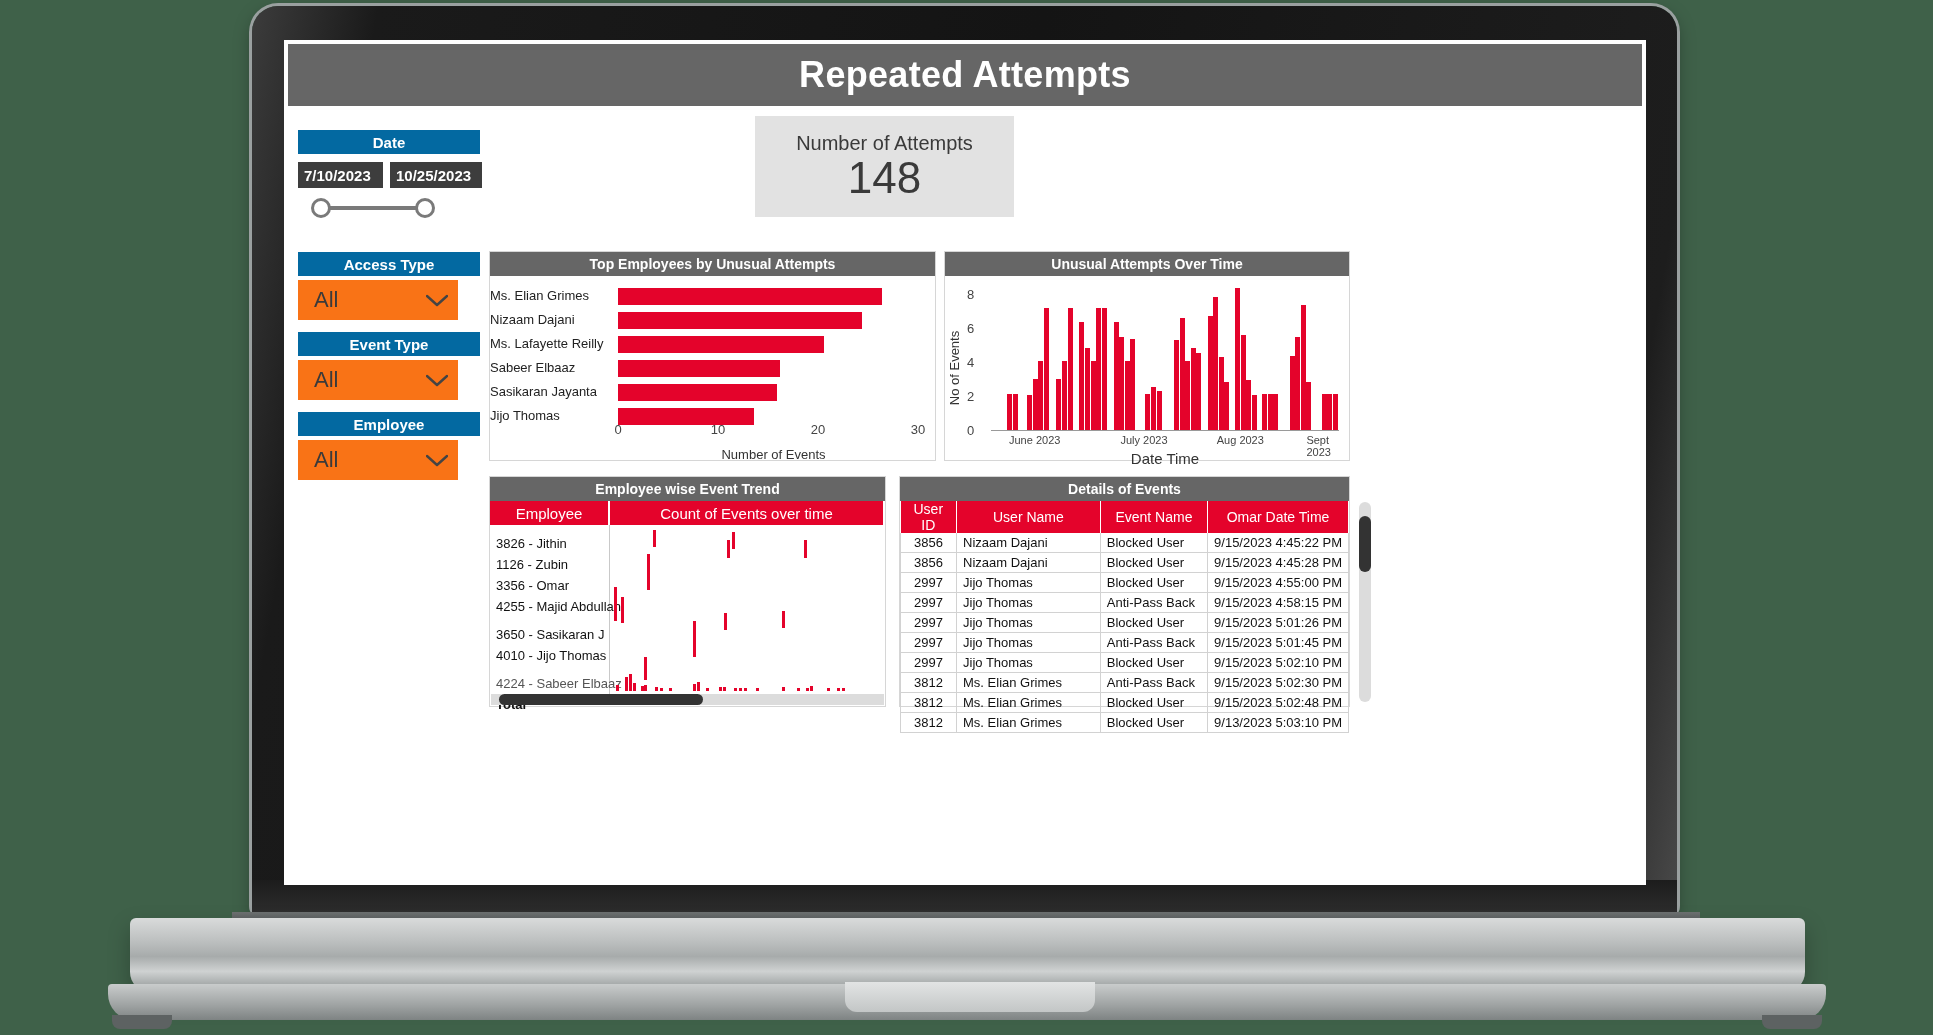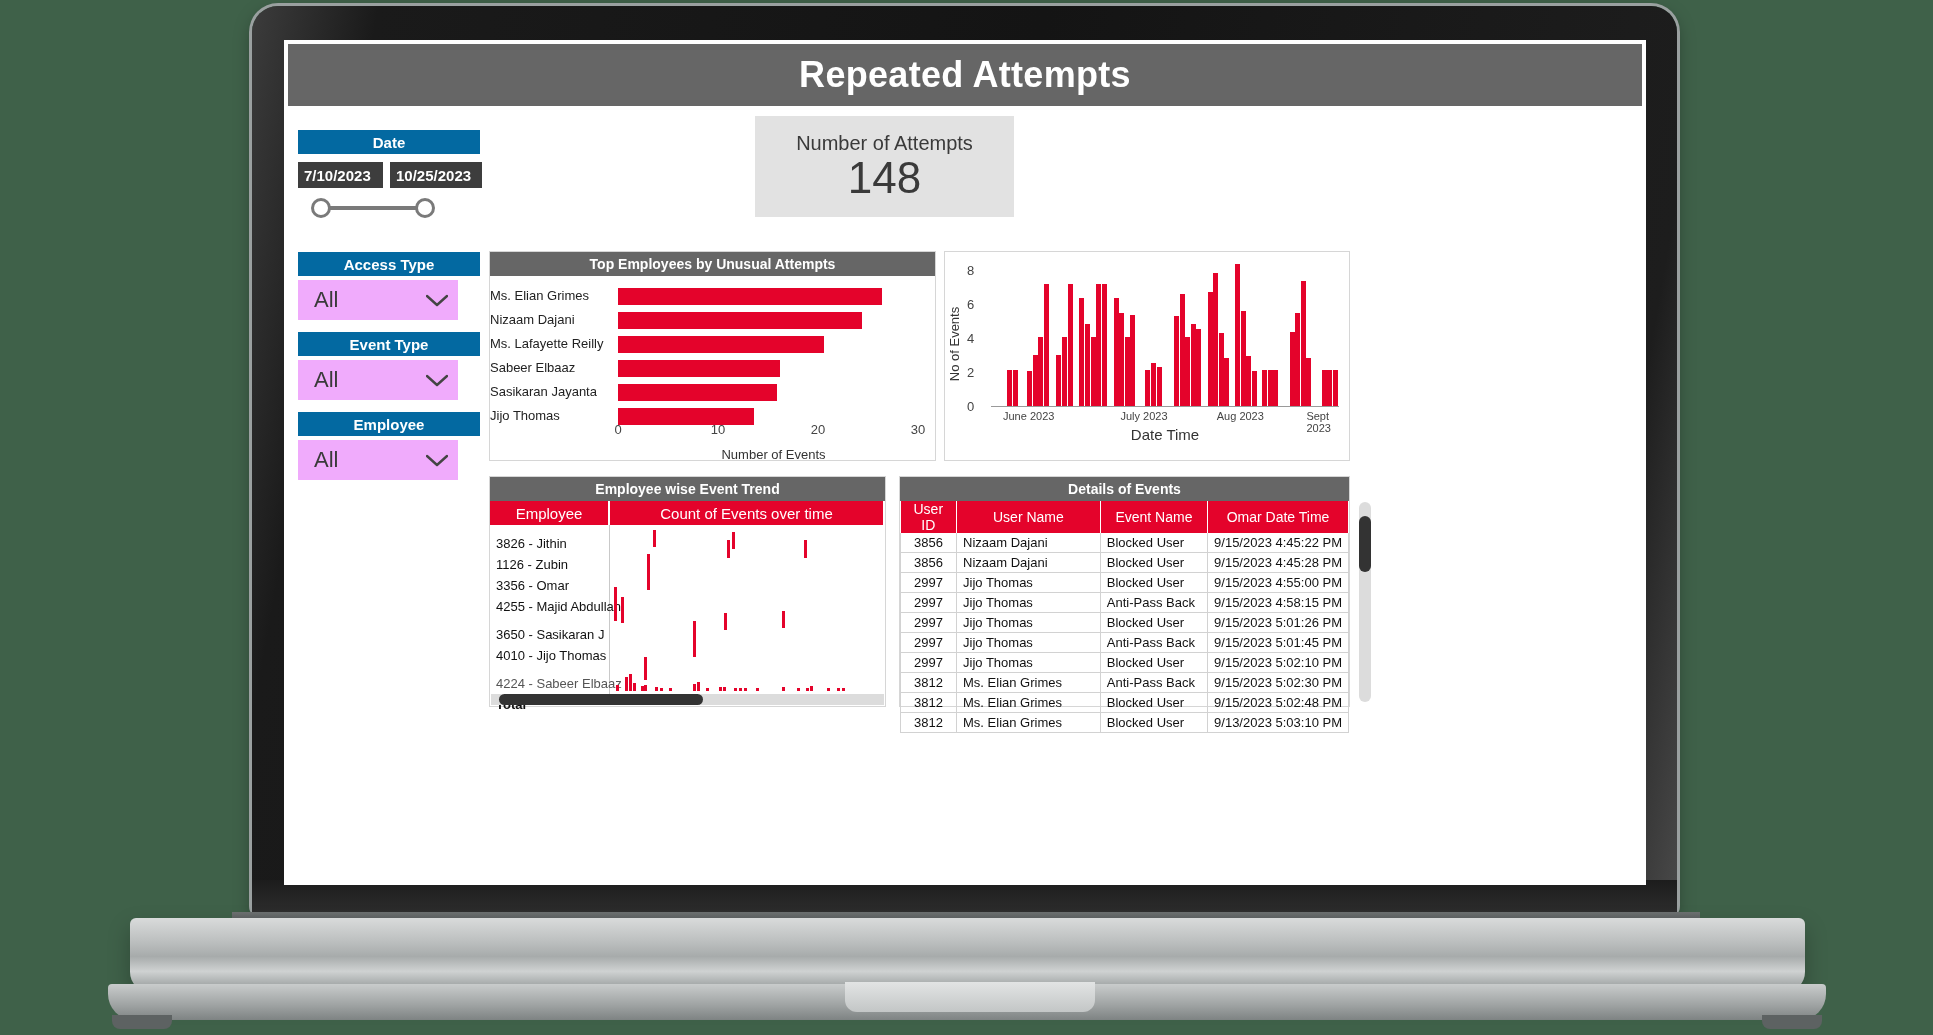--- a/index.html
+++ b/index.html
@@ -60,21 +60,21 @@
   }
 
   
   .slicer-head{
     position:absolute;background:#0369a1;color:#fff;
     font-size:15px;font-weight:bold;text-align:center;
     display:flex;align-items:center;justify-content:center;
     height:24px;width:182px;
   }
   .drop{
-    position:absolute;width:160px;height:40px;background:#f0abfc;
+    position:absolute;width:160px;height:40px;background:#f97316;
     display:flex;align-items:center;
     padding:0 10px 0 16px;box-sizing:border-box;
     color:#3a3a3a;font-size:22px;
   }
   .drop .val{flex:1;}
   .chev{width:22px;height:13px;}
 
   
   .date-box{
     position:absolute;height:26px;background:#3d3d3d;color:#fff;
@@ -290,20 +290,21 @@
             <span class="hbar-tick" style="left: 0px;">0</span>
             <span class="hbar-tick" style="left: 100px;">10</span>
             <span class="hbar-tick" style="left: 200px;">20</span>
             <span class="hbar-tick" style="left: 300px;">30</span>
           </div>
           <div class="axis-title">Number of Events</div>
         </div>
     </div>
 
     <div class="panel" style="left:661px;top:212px;width:404px;height:208px;">
+      <div class="panel-head">Unusual Attempts Over Time</div>
       <div class="ts-body" id="tsbody">
           <div class="ts-ylabel">No of Events</div>
           <div class="ts-ytick" style="top: 154px;">0</div>
           <div class="ts-ytick" style="top: 120.047px;">2</div>
           <div class="ts-ytick" style="top: 86.093px;">4</div>
           <div class="ts-ytick" style="top: 52.1395px;">6</div>
           <div class="ts-ytick" style="top: 18.186px;">8</div>
           <div class="ts-plot">
             <div class="ts-bar" style="left: 4.58333%; height: 35.6512px; background: rgb(228, 3, 43);"></div>
             <div class="ts-bar" style="left: 6.25%; height: 35.6512px; background: rgb(228, 3, 43);"></div>
@@ -344,21 +345,21 @@
             <div class="ts-bar" style="left: 81.1667%; height: 36.5px; background: rgb(228, 3, 43);"></div>
             <div class="ts-bar" style="left: 85.8333%; height: 73.8488px; background: rgb(228, 3, 43);"></div>
             <div class="ts-bar" style="left: 87.4167%; height: 92.5233px; background: rgb(228, 3, 43);"></div>
             <div class="ts-bar" style="left: 89%; height: 124.779px; background: rgb(228, 3, 43);"></div>
             <div class="ts-bar" style="left: 90.5833%; height: 47.5349px; background: rgb(228, 3, 43);"></div>
             <div class="ts-bar" style="left: 95%; height: 36.5px; background: rgb(228, 3, 43);"></div>
             <div class="ts-bar" style="left: 96.5833%; height: 36.5px; background: rgb(228, 3, 43);"></div>
             <div class="ts-bar" style="left: 98.1667%; height: 36.5px; background: rgb(228, 3, 43);"></div>
           </div>
           <div class="ts-baseline"></div>
-          <div class="ts-xtick" style="left: 58px;">June 2023</div>
+          <div class="ts-xtick" style="left: 64px;">June 2023</div>
           <div class="ts-xtick" style="left: 175.48px;">July 2023</div>
           <div class="ts-xtick" style="left: 271.76px;">Aug 2023</div>
           <div class="ts-xtick" style="left: 361.4px;">Sept 2023</div>
           <div class="ts-xtitle">Date Time</div>
         </div>
     </div>
 
     <div class="panel" style="left:206px;top:437px;width:395px;height:229px;">
       <div class="panel-head">Employee wise Event Trend</div>
       <div class="mx-head" id="mxhead">

